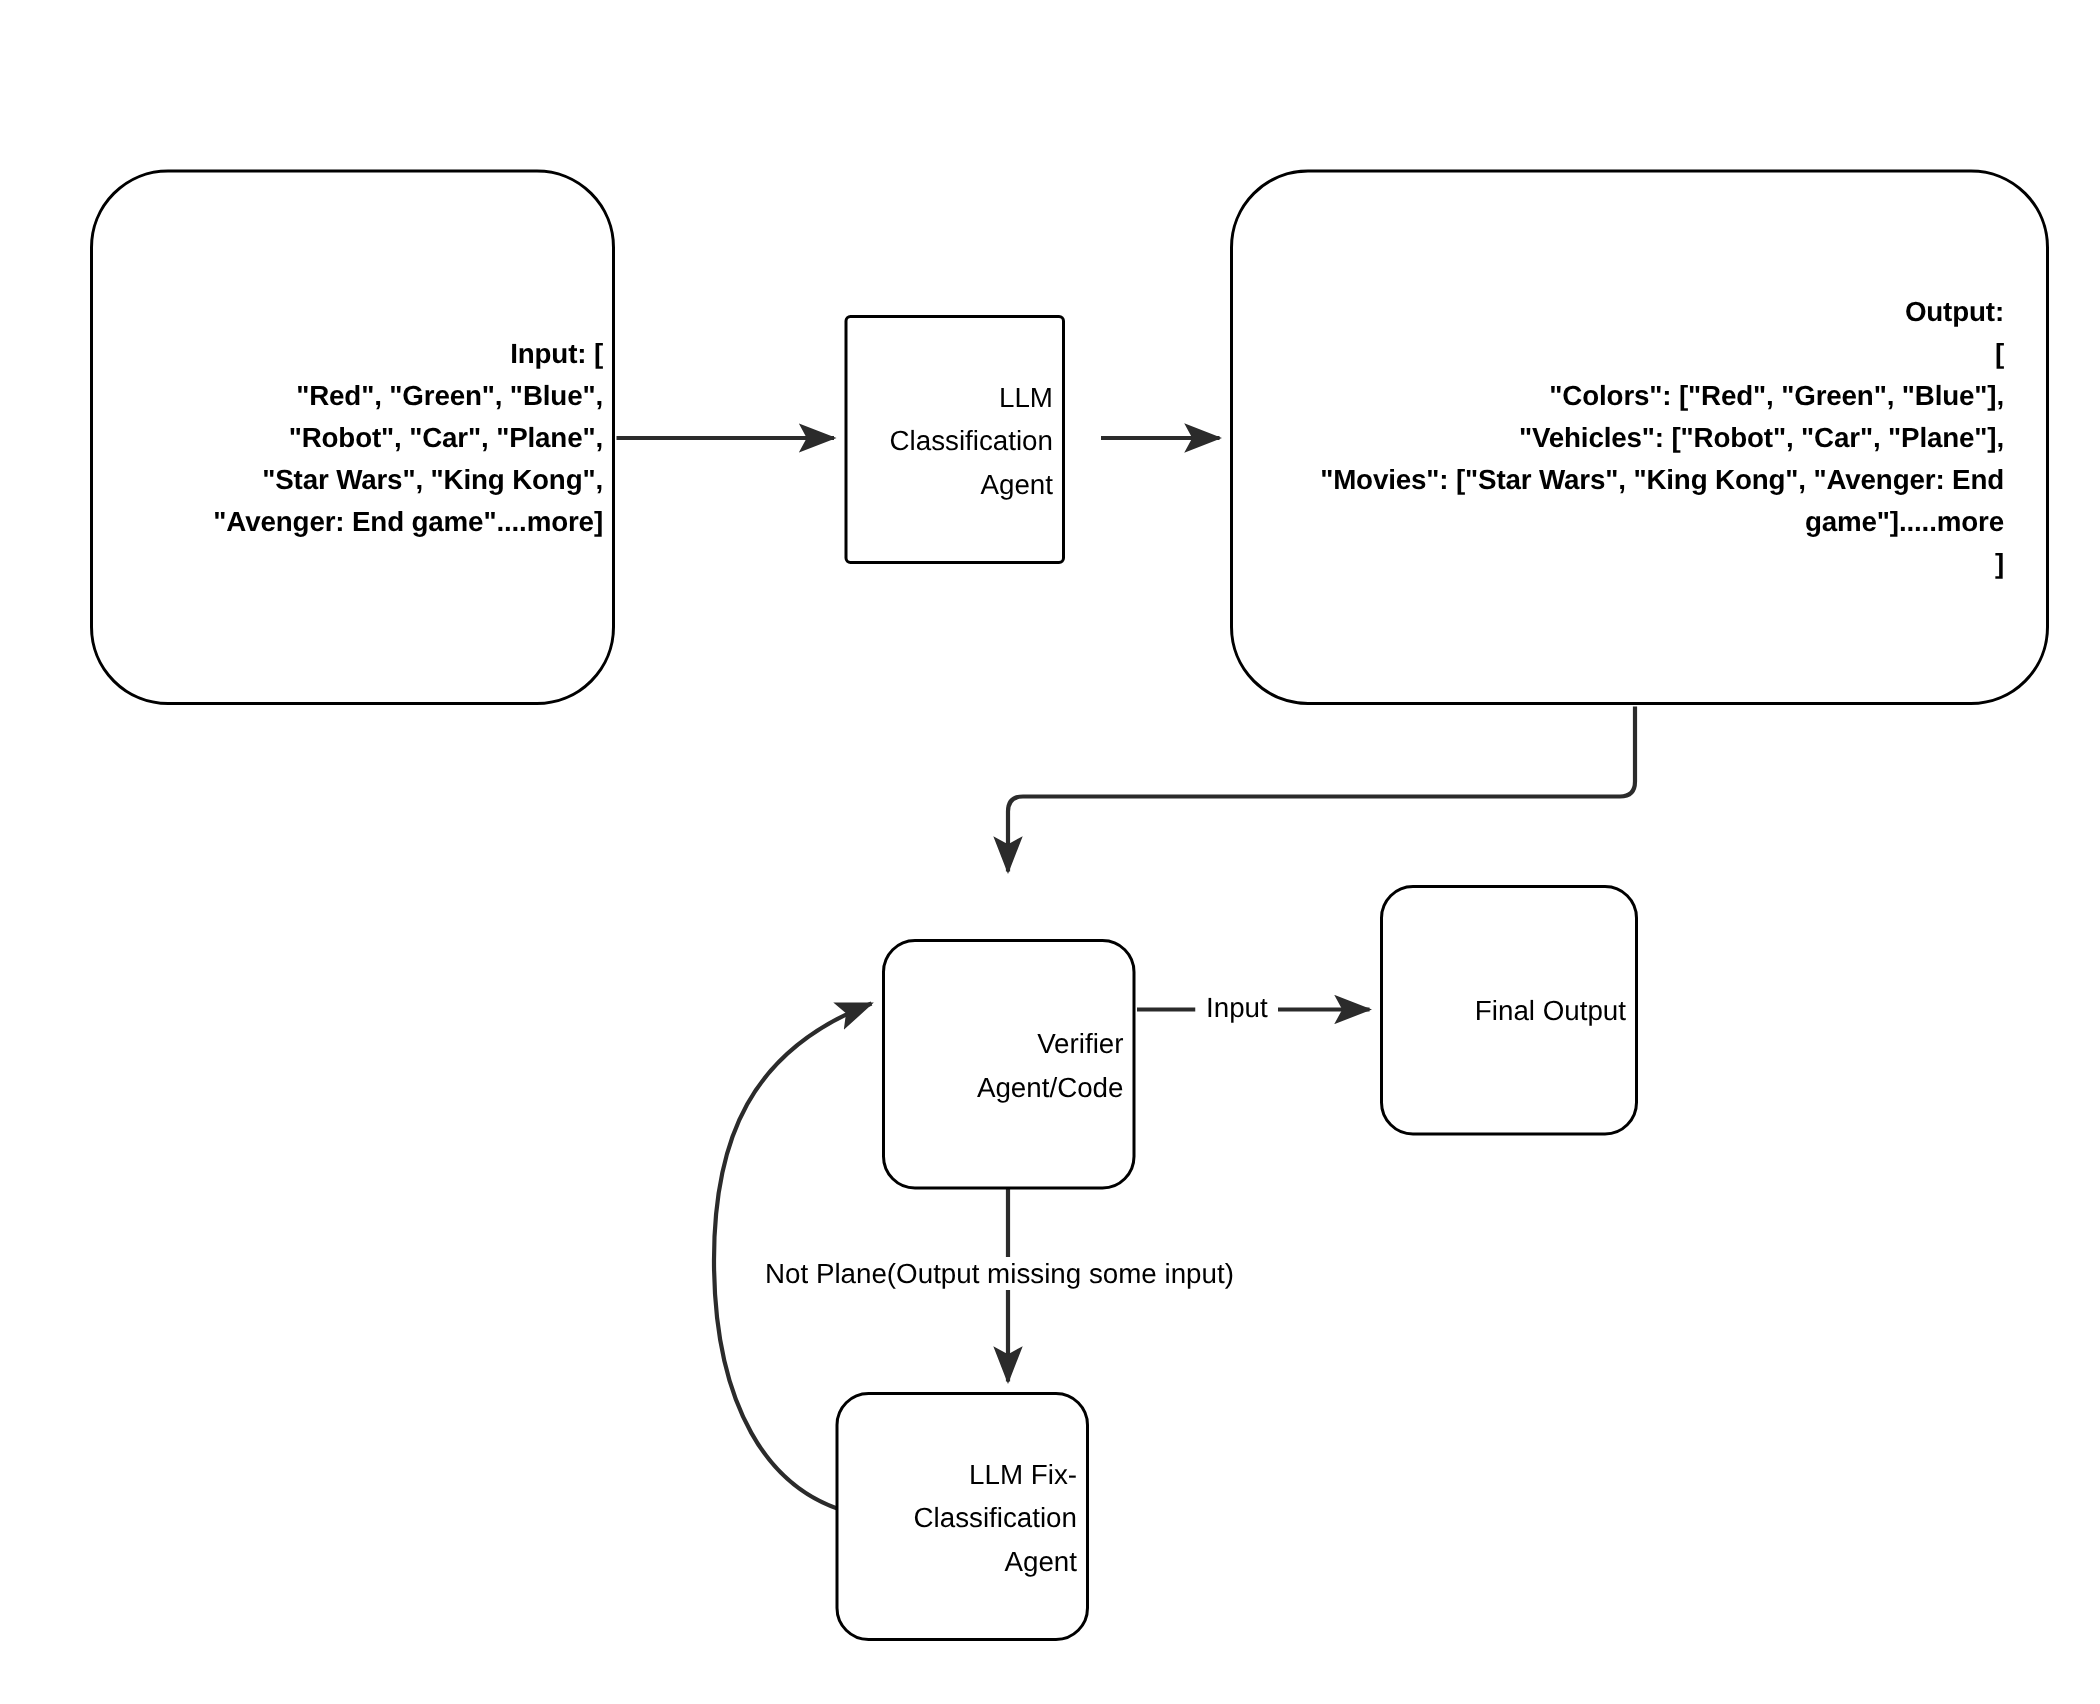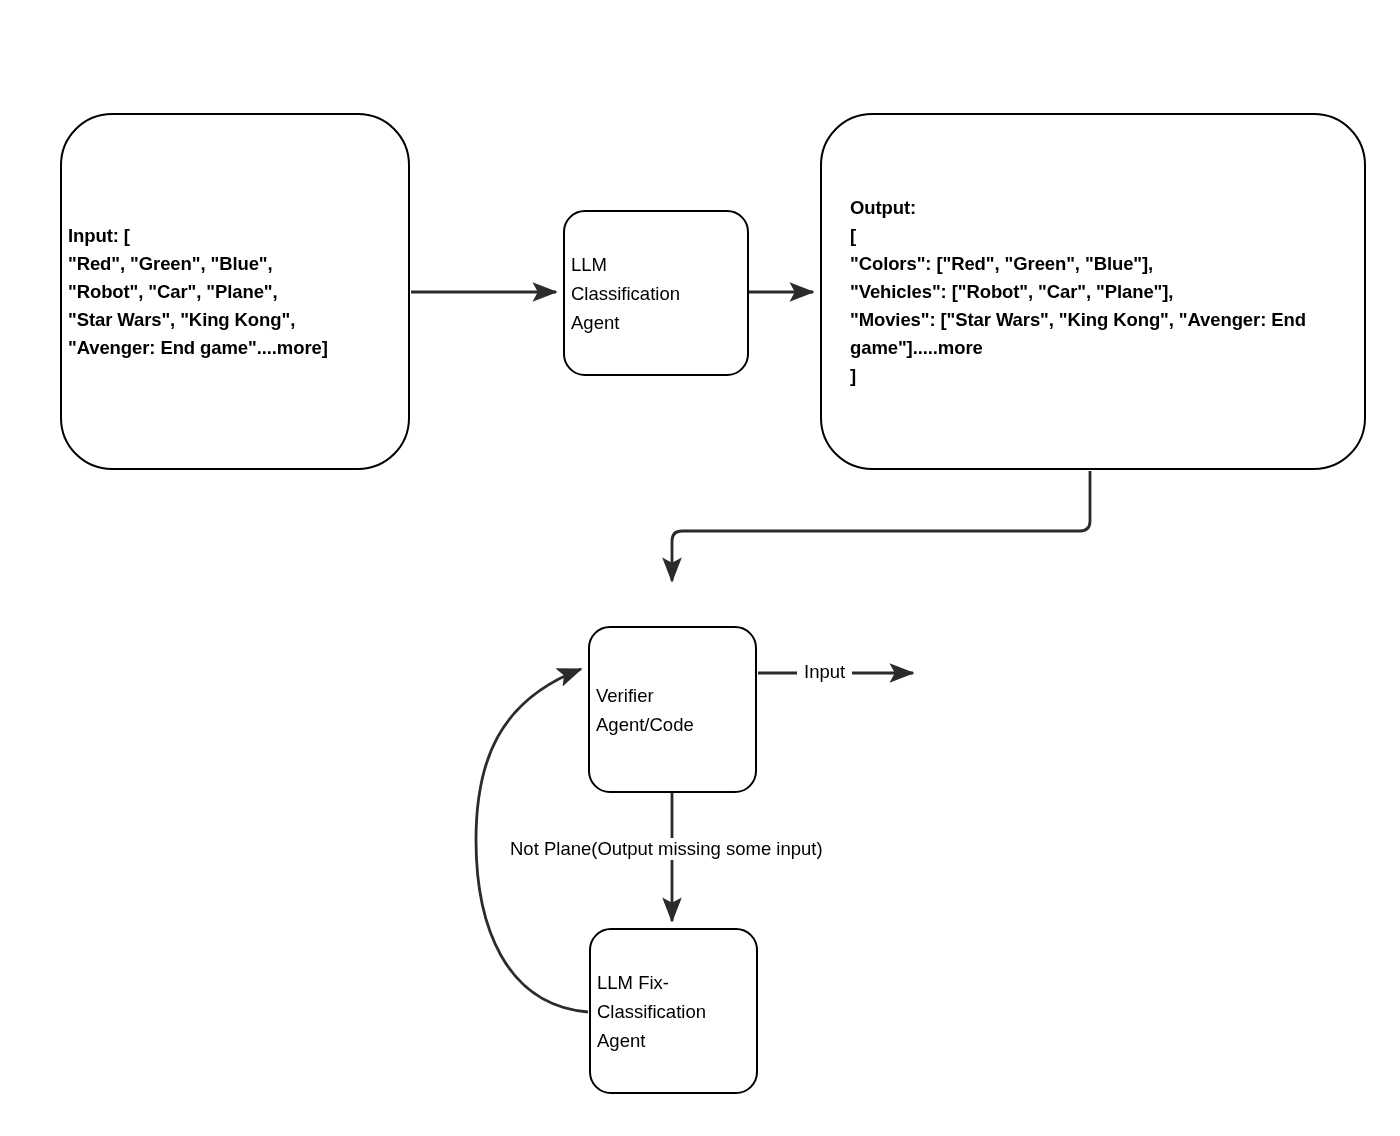--- a/index.html
+++ b/index.html
@@ -24,21 +24,21 @@
     pointer-events: none;
   }
   .node {
     position: absolute;
     box-sizing: border-box;
     border: 2.6px solid #000000;
     background: #ffffff;
     display: flex;
     align-items: center;
     justify-content: center;
-    text-align: left;
+    text-align: right;
     color: #000000;
   }
   .node .node-text {
     width: 100%;
     padding: 0 6px;
     box-sizing: border-box;
     white-space: pre-line;
   }
   
   #node-input {
@@ -57,34 +57,34 @@
   }
   #node-output .node-text {
     font-weight: bold;
     font-size: 18.5px;
     line-height: 28px;
     letter-spacing: -0.1px;
     padding: 0 28px;
   }
   
   #node-llm-classification {
-    left: 563px; top: 210px; width: 186px; height: 166px;
-    border-radius: 22px;
+    left: 563px; top: 210px; width: 147px; height: 166px;
+    border-radius: 4px;
   }
   #node-verifier {
     left: 588px; top: 588px; width: 169px; height: 167px;
     border-radius: 22px;
     margin-top: 38px;
   }
   #node-final-output {
     left: 920px; top: 590px; width: 172px; height: 167px;
     border-radius: 22px;
   }
   #node-llm-fix {
-    left: 589px; top: 928px; width: 169px; height: 166px;
+    left: 557px; top: 928px; width: 169px; height: 166px;
     border-radius: 22px;
   }
   #node-llm-classification .node-text,
   #node-verifier .node-text,
   #node-final-output .node-text,
   #node-llm-fix .node-text {
     font-weight: normal;
     font-size: 18.5px;
     line-height: 29px;
   }
@@ -154,20 +154,23 @@
 "Vehicles": ["Robot", "Car", "Plane"],
 "Movies": ["Star Wars", "King Kong", "Avenger: End game"].....more
 ]</div>
   </div>
 
   <div class="node" id="node-verifier">
     <div class="node-text">Verifier
 Agent/Code</div>
   </div>
 
+  <div class="node" id="node-final-output">
+    <div class="node-text">Final Output</div>
+  </div>
 
   <div class="node" id="node-llm-fix">
     <div class="node-text">LLM Fix-
 Classification
 Agent</div>
   </div>
 
   <div class="edge-label" id="label-pass">Input</div>
   <div class="edge-label" id="label-not-pass">Not Plane(Output missing some input)</div>
 

